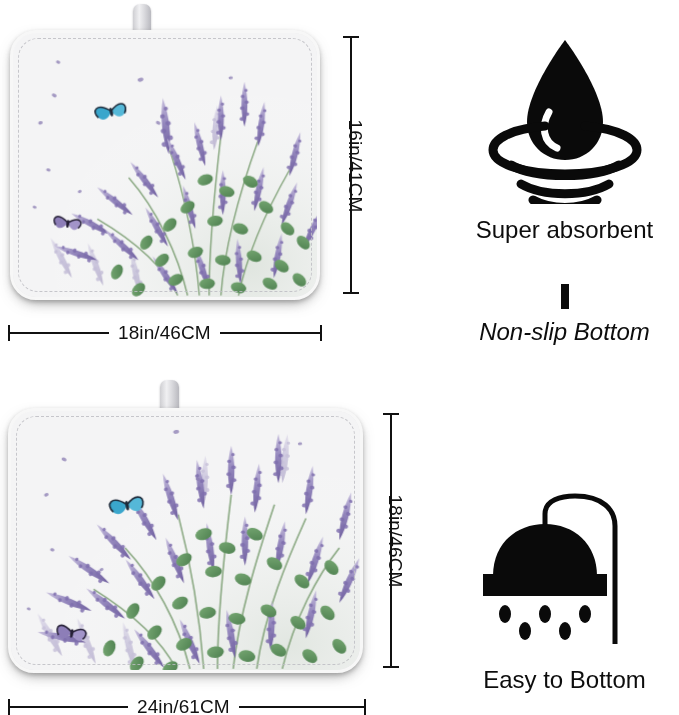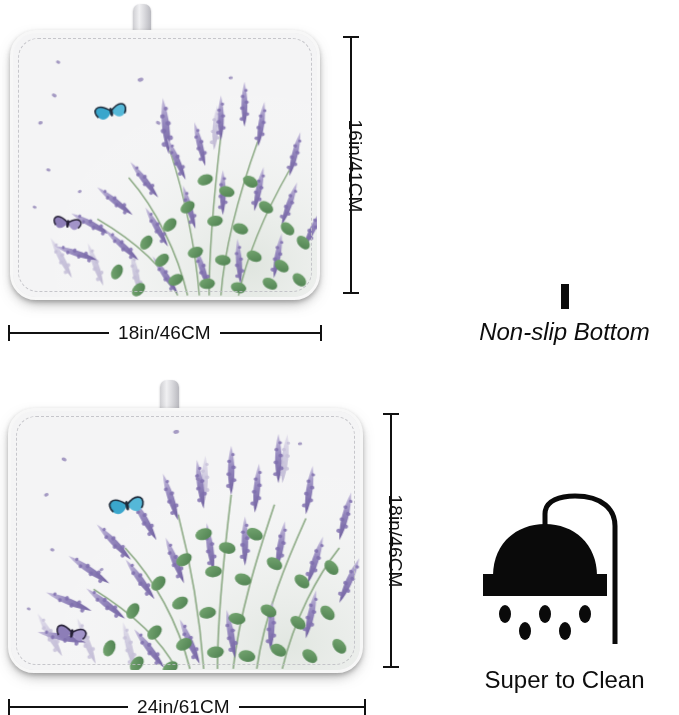--- a/index.html
+++ b/index.html
@@ -421,20 +421,39 @@
     </div>
 
     <div class="dim">
       <div class="dim-line-h" style="left:8px;top:331px;width:358px;"></div>
       <div class="dim-cap-v" style="left:8px;top:324px;height:16px;"></div>
       <div class="dim-cap-v" style="left:364px;top:324px;height:16px;"></div>
       <div class="dim-label" style="left:128px;top:321px;background:#fff;padding:0 9px;">24in/61CM</div>
     </div>
   </div>
 
+  <div class="feature" id="feat-absorb">
+    <span class="icon">
+      <svg width="160" height="170" viewBox="0 0 160 170">
+
+        <path d="M80 6 C 80 6 42 56 42 88 C 42 110 59 126 80 126
+                 C 101 126 118 110 118 88 C 118 56 80 6 80 6 Z" fill="#0a0a0a"></path>
+
+        <path d="M64 78 C 56 92 58 108 72 114" fill="none" stroke="#ffffff" stroke-width="7" stroke-linecap="round"></path>
+
+        <path d="M60 92 C 24 95 8 106 8 116 C 8 130 40 140 80 140
+                 C 120 140 152 130 152 116 C 152 106 136 95 100 92" fill="none" stroke="#0a0a0a" stroke-width="9" stroke-linecap="round"></path>
+
+        <path d="M26 131 C 50 145 110 145 134 131" fill="none" stroke="#0a0a0a" stroke-width="9" stroke-linecap="round"></path>
+        <path d="M36 150 C 58 163 102 163 124 150" fill="none" stroke="#0a0a0a" stroke-width="9" stroke-linecap="round"></path>
+        <path d="M48 166 C 66 176 94 176 112 166" fill="none" stroke="#0a0a0a" stroke-width="9" stroke-linecap="round"></path>
+      </svg>
+    </span>
+    <span class="cap">Super absorbent</span>
+  </div>
 
   <div class="feature" id="feat-grip">
     <span class="grip-box">
       <svg viewBox="0 0 198 132" preserveAspectRatio="none">
         <rect width="198" height="132" fill="#ffffff"></rect>
         <g id="dashes" stroke="#1a1a1a" stroke-width="2.3" stroke-linecap="butt">
             <line x1="4.00" x2="4.00" y1="2.00" y2="10.20"></line>
             <line x1="4.00" x2="4.00" y1="14.40" y2="22.60"></line>
             <line x1="4.00" x2="4.00" y1="26.80" y2="35.00"></line>
             <line x1="4.00" x2="4.00" y1="39.20" y2="47.40"></line>
@@ -800,16 +819,16 @@
 
         <rect x="6" y="82" width="124" height="22" fill="#0a0a0a"></rect>
 
         <ellipse cx="28" cy="122" rx="6" ry="9" fill="#0a0a0a"></ellipse>
         <ellipse cx="68" cy="122" rx="6" ry="9" fill="#0a0a0a"></ellipse>
         <ellipse cx="108" cy="122" rx="6" ry="9" fill="#0a0a0a"></ellipse>
         <ellipse cx="48" cy="139" rx="6" ry="9" fill="#0a0a0a"></ellipse>
         <ellipse cx="88" cy="139" rx="6" ry="9" fill="#0a0a0a"></ellipse>
       </svg>
     </span>
-    <span class="cap">Super to Clean</span>
+    <span class="cap">Easy to Bottom</span>
   </div>
 
 </div>
 
 </body></html>

